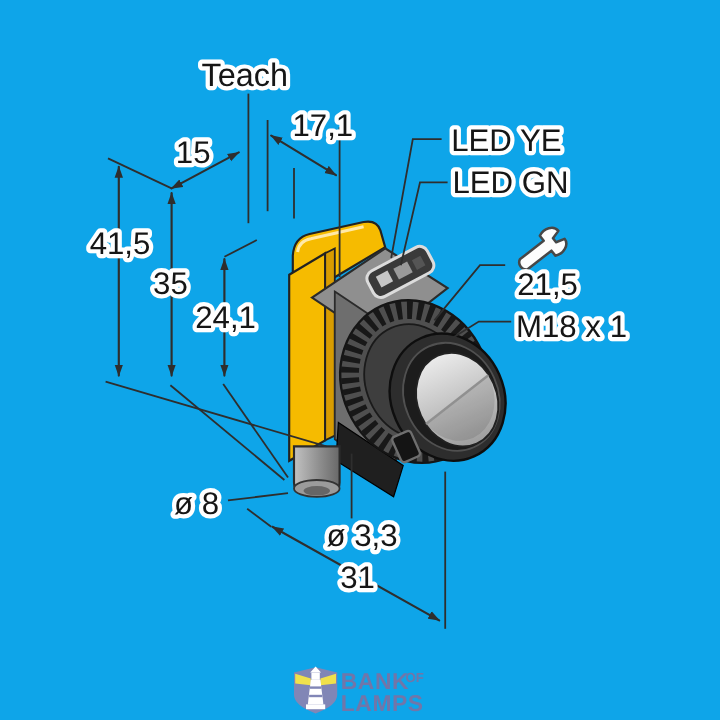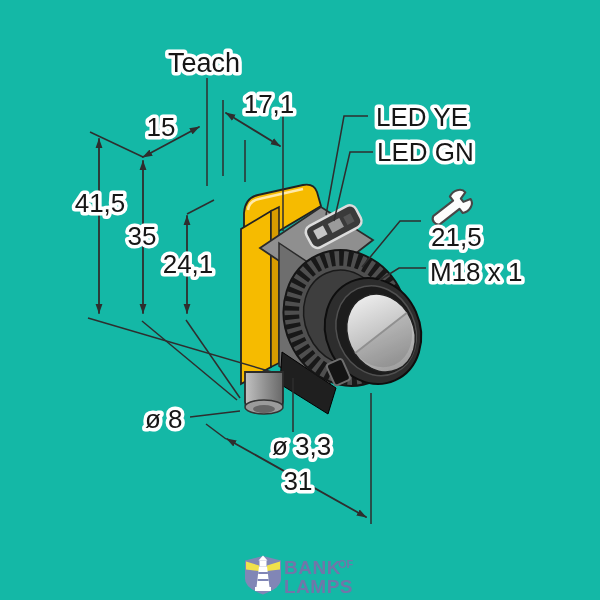--- a/index.html
+++ b/index.html
@@ -1,16 +1,16 @@
 <!DOCTYPE html>
 <html><head>
 <meta charset="utf-8">
 <style>
   html,body{margin:0;padding:0;background:#ffffff;}
-  .stage{position:relative;width:600px;height:600px;background:#14b8a6;overflow:hidden;
+  .stage{position:relative;width:600px;height:600px;background:#0ea5e9;overflow:hidden;
          font-family:"Liberation Sans", sans-serif;}
   svg{display:block;}
   .ln{stroke:#2e2e2e;stroke-width:1.8;fill:none;stroke-linecap:round;}
   .thin{stroke:#2e2e2e;stroke-width:1.5;fill:none;}
   .dim-label{font-family:"Liberation Sans",sans-serif;font-size:26px;fill:#161616;
              paint-order:stroke;stroke:#ffffff;stroke-width:7px;stroke-linejoin:round;}
   .teach-label{font-size:27px;}
   .logo-txt{font-family:"Liberation Sans",sans-serif;font-weight:bold;fill:#7176A9;}
 </style>
 </head>

